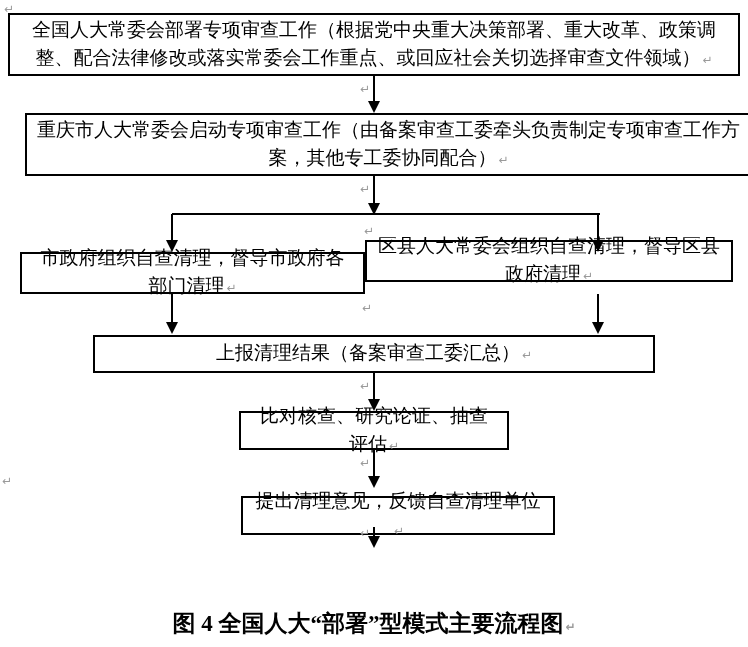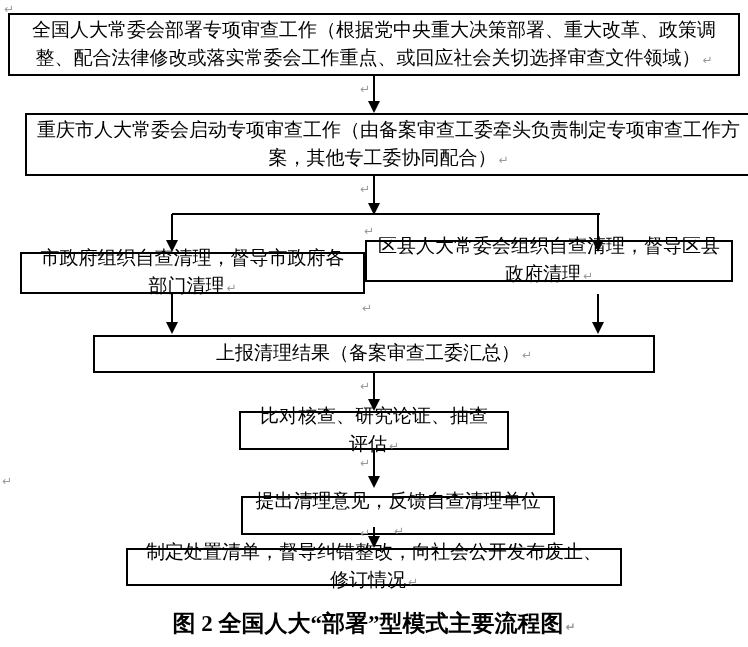--- a/index.html
+++ b/index.html
@@ -122,23 +122,20 @@
   </div>
 
   <div class="node" id="n6">
     <span><span class="ptxt">比对核查、研究论证、抽查评估</span><span class="pmark">↵</span></span>
   </div>
 
   <div class="node" id="n7">
     <span><span class="ptxt">提出清理意见，反馈自查清理单位</span><span class="pmark">↵</span></span>
   </div>
 
-  <div class="node" id="n8">
-    <span><span class="ptxt">制定处置清单，督导纠错整改，向社会公开发布废止、修订情况</span><span class="pmark">↵</span></span>
-  </div>
 
   <div class="vline" id="l1"></div>
   <div class="arrowhead" id="a1"></div>
 
   <div class="vline" id="l2"></div>
   <div class="arrowhead" id="a2"></div>
 
   <div class="hline" id="branch"></div>
 
   <div class="vline" id="l3"></div>
@@ -166,16 +163,16 @@
   <div class="floatmark" id="pm-left-margin">↵</div>
   <div class="floatmark" id="pm-gap1">↵</div>
   <div class="floatmark" id="pm-gap2">↵</div>
   <div class="floatmark" id="pm-gap3">↵</div>
   <div class="floatmark" id="pm-gap4">↵</div>
   <div class="floatmark" id="pm-gap5">↵</div>
   <div class="floatmark" id="pm-gap6">↵</div>
   <div class="floatmark" id="pm-gap7">↵</div>
 
   <div id="caption">
-    <span>图 2 全国人大“部署”型模式主要流程图</span><span class="pmark">↵</span>
+    <span>图 4 全国人大“部署”型模式主要流程图</span><span class="pmark">↵</span>
   </div>
 
 </div>
 
 </body></html>

